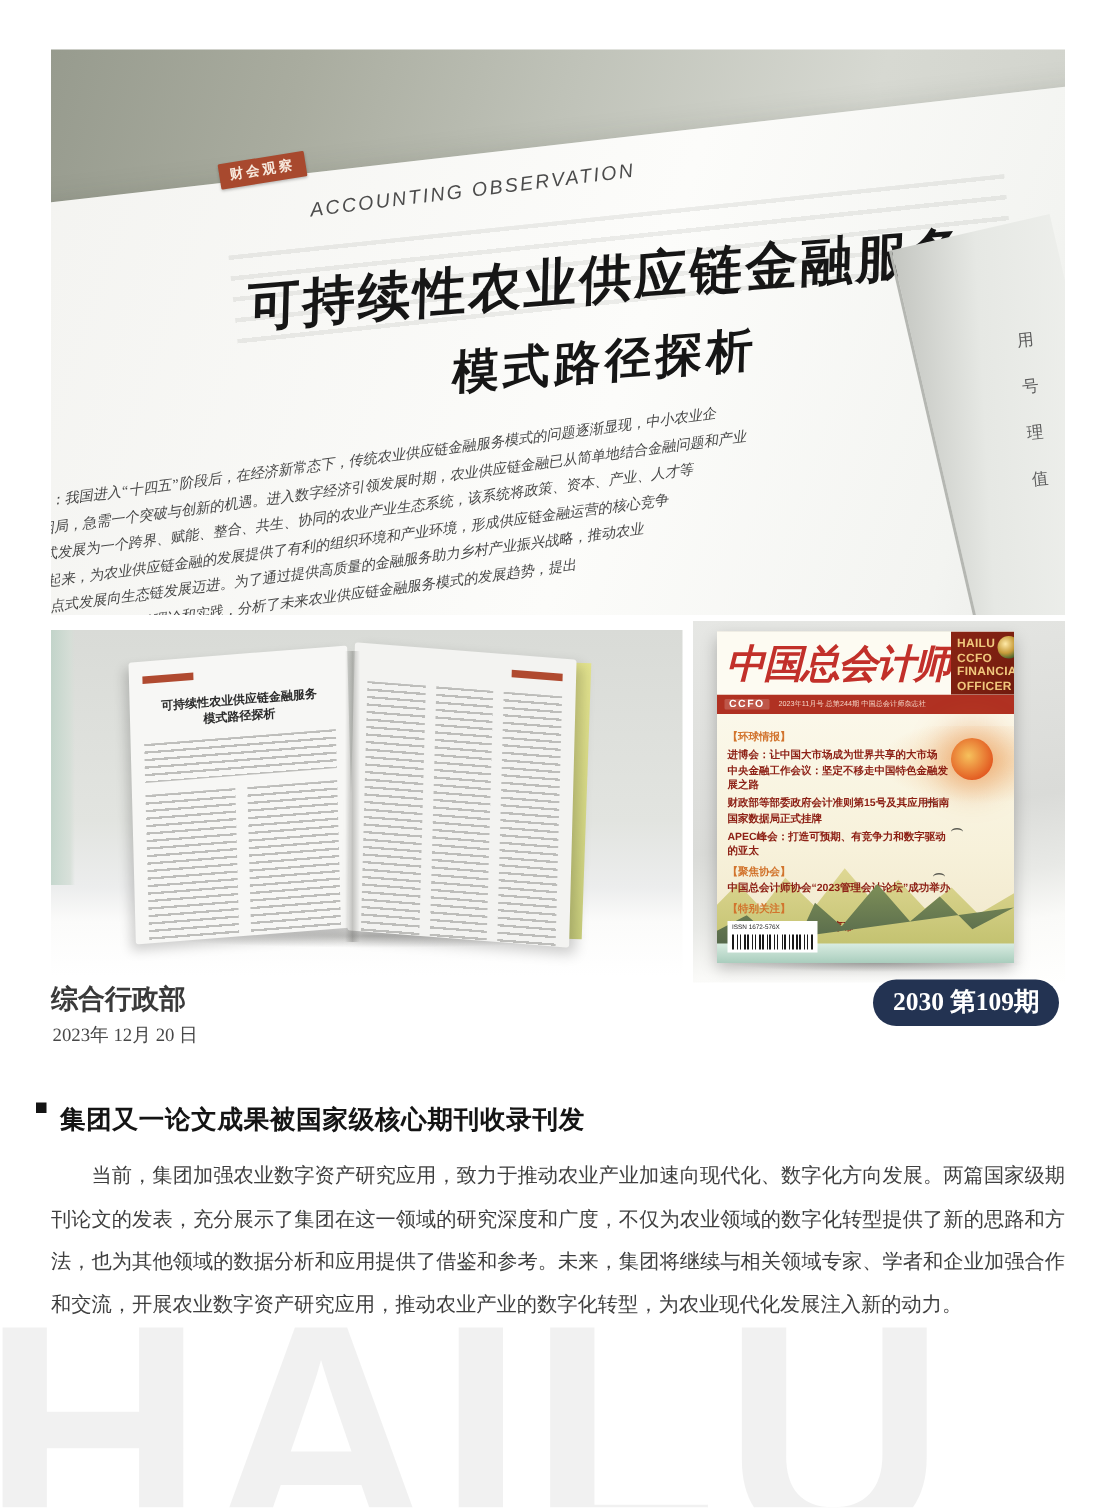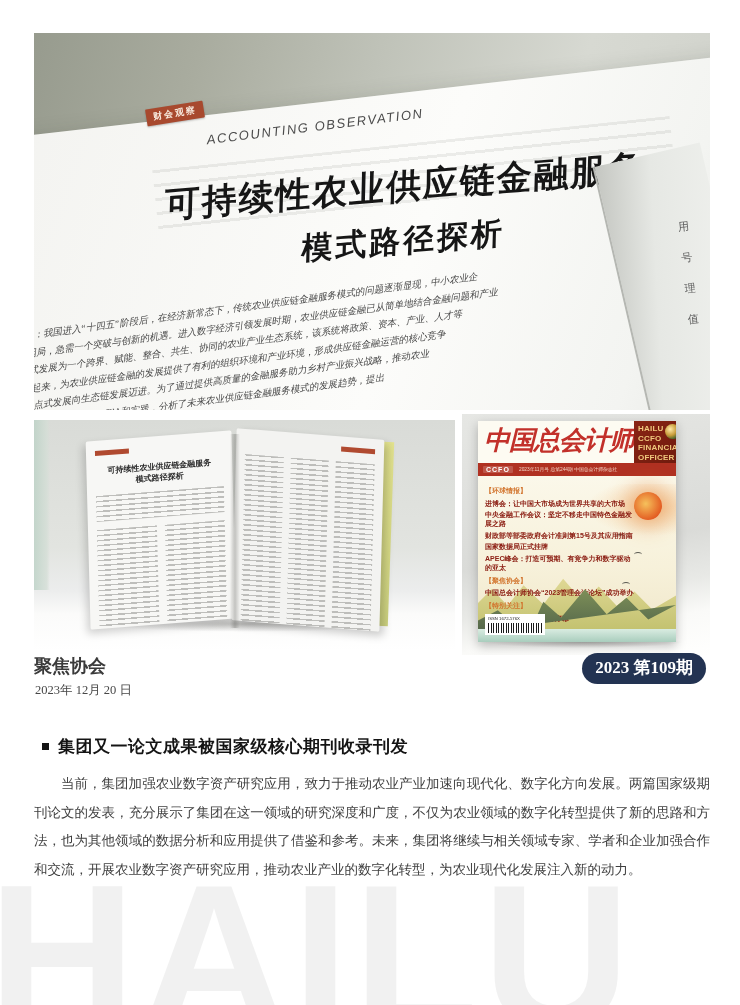--- a/index.html
+++ b/index.html
@@ -76,21 +76,21 @@
   .sp-col3 { flex:1; height:100%; }
 
   
   .photo-cover { position:absolute; left:462px; top:414px; width:248px; height:241px; overflow:hidden;
     background:linear-gradient(170deg,#e6e7e4 0%,#dadbd8 55%,#e8e9e6 72%,#fafaf8 84%,#fffffe 100%); z-index:1; }
   .cv-shadow { position:absolute; left:22px; top:222px; width:200px; height:12px; border-radius:50%;
     background:radial-gradient(ellipse at center, rgba(60,60,55,.30), rgba(60,60,55,0) 70%); }
   .cv-mag { position:absolute; left:16px; top:7px; width:198px; height:221px; background:#f9f5e6;
     box-shadow:0 4px 10px rgba(0,0,0,.25); overflow:hidden; }
   .cv-head { position:relative; height:42px; background:#fdfbf2; display:flex; }
-  .cv-masthead { flex:1; font-family:Liberation Mono, monospace; font-weight:bold; font-style:italic;
+  .cv-masthead { flex:1; font-family:Liberation Sans, sans-serif; font-weight:bold; font-style:italic;
     color:#c2302a; font-size:26px; line-height:42px; padding-left:6px; letter-spacing:-1px; white-space:nowrap; }
   .cv-enbox { width:56px; background:linear-gradient(135deg,#8a2414,#6e1a0d); color:#f0c87d;
     font-weight:bold; font-size:8px; line-height:9.5px; padding:3px 0 0 4px; letter-spacing:.2px; position:relative; }
   .cv-globe { position:absolute; right:3px; top:3px; width:15px; height:15px; border-radius:50%;
     background:radial-gradient(circle at 35% 35%, #ffeaa8, #c79b3a 45%, #50682f 72%, #2e4423); }
   .cv-strip { height:13px; background:#b03122; display:flex; align-items:center; padding:0 5px; gap:6px; }
   .cv-logo { color:#fff; font-weight:bold; font-size:7px; letter-spacing:1px; background:rgba(255,255,255,.18);
     padding:0 3px; border-radius:1px; }
   .cv-issue { color:#f3d3c4; font-size:6px; transform:scale(.8); transform-origin:left center; white-space:nowrap; }
   .cv-body { position:relative; height:166px; background:linear-gradient(180deg,#fbf8ea 0%,#f7f1da 55%,#efe6c8 100%); }
@@ -120,21 +120,21 @@
   
   .dept { position:absolute; left:34px; top:654px; font-family:"Liberation Serif", serif;
     font-size:18px; font-weight:600; color:#3a3a3a; z-index:2; }
   .date { position:absolute; left:35px; top:682px; font-family:"Liberation Serif", serif;
     font-size:12.5px; color:#474747; z-index:2; }
   .issue-badge { position:absolute; right:34px; top:653px; background:#233352; color:#ffffff;
     font-family:"Liberation Serif", serif; font-size:17px; font-weight:600;
     padding:3px 13px 5px; border-radius:16px; z-index:2; }
 
   
-  .headline { position:absolute; left:42px; top:735px; display:flex; align-items:center; gap:9px; z-index:2; }
+  .headline { position:absolute; left:24px; top:735px; display:flex; align-items:flex-start; gap:9px; z-index:2; }
   .headline .bullet { width:7px; height:7px; background:#141414; flex:0 0 auto; }
   .headline .txt { font-size:17px; font-weight:bold; color:#141414; letter-spacing:.5px; }
   .paras { position:absolute; left:34px; top:770px; width:676px; z-index:2; }
   .paras p { font-size:13.5px; line-height:28.5px; color:#3f3f3f; text-align:justify;
     text-indent:2em; margin-bottom:13px; }
 </style>
 </head>
 <body>
 
 <div id="canvas">
@@ -244,23 +244,23 @@
         <div class="cv-mt2"></div>
         <div class="cv-water"></div>
         <div class="cv-barcode">
           <div class="issn">ISSN 1672-576X</div>
           <div class="cv-bars"></div>
         </div>
       </div>
     </div>
   </div>
 
-  <div class="dept">聚焦协会</div>
+  <div class="dept">综合行政部</div>
   <div class="date">2023年 12月 20 日</div>
-  <div class="issue-badge">2023 第109期</div>
+  <div class="issue-badge">2030 第109期</div>
 
   <div class="headline">
     <span class="bullet"></span>
     <span class="txt">集团又一论文成果被国家级核心期刊收录刊发</span>
   </div>
   <div class="paras">
     <p>当前，集团加强农业数字资产研究应用，致力于推动农业产业加速向现代化、数字化方向发展。两篇国家级期刊论文的发表，充分展示了集团在这一领域的研究深度和广度，不仅为农业领域的数字化转型提供了新的思路和方法，也为其他领域的数据分析和应用提供了借鉴和参考。未来，集团将继续与相关领域专家、学者和企业加强合作和交流，开展农业数字资产研究应用，推动农业产业的数字化转型，为农业现代化发展注入新的动力。</p>
   </div>
 
 </div>

